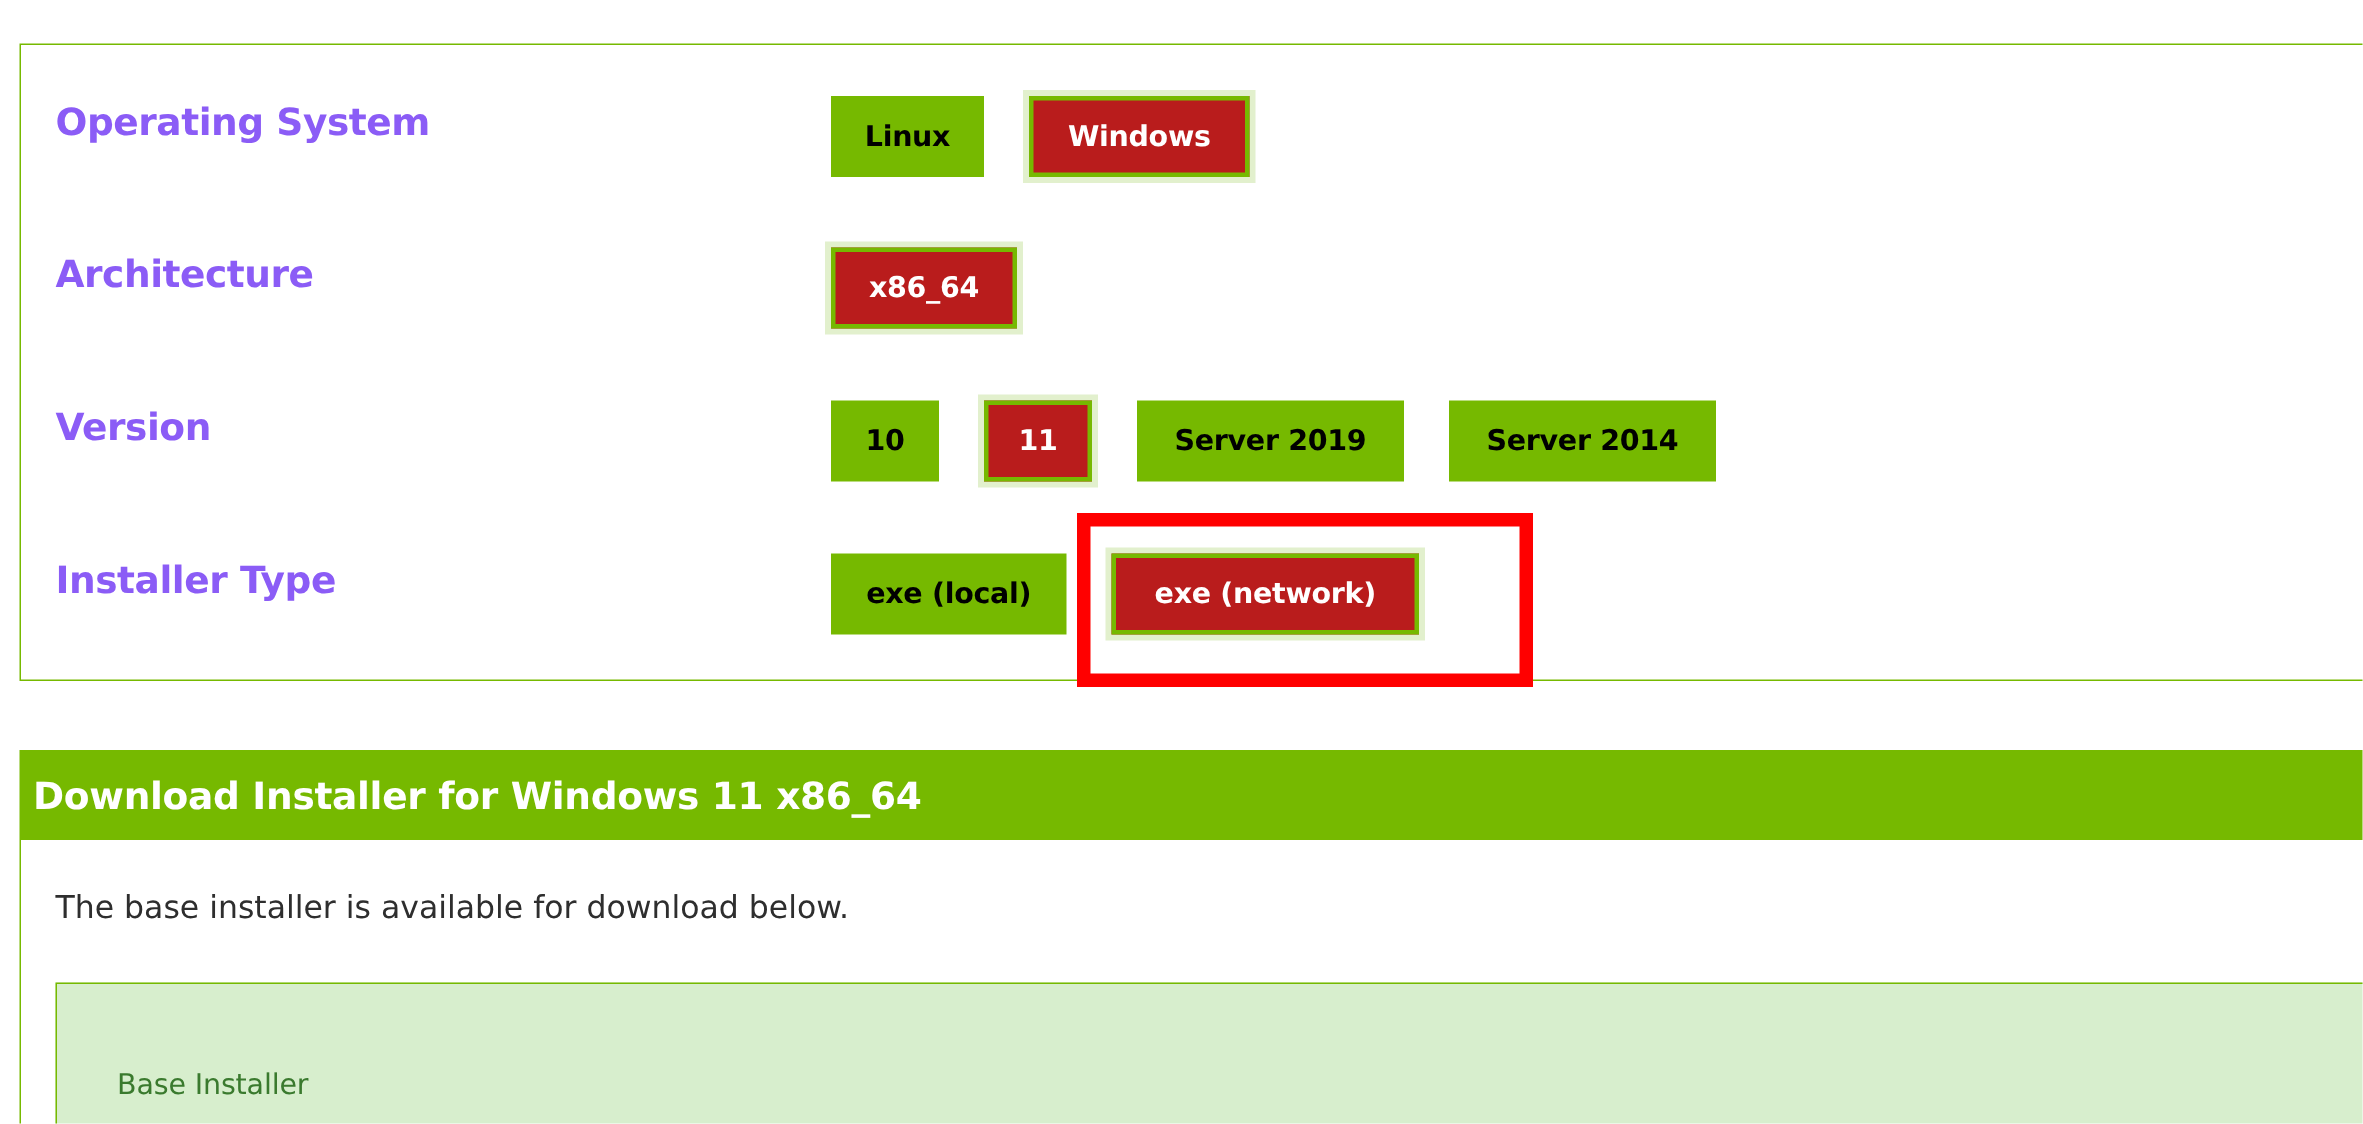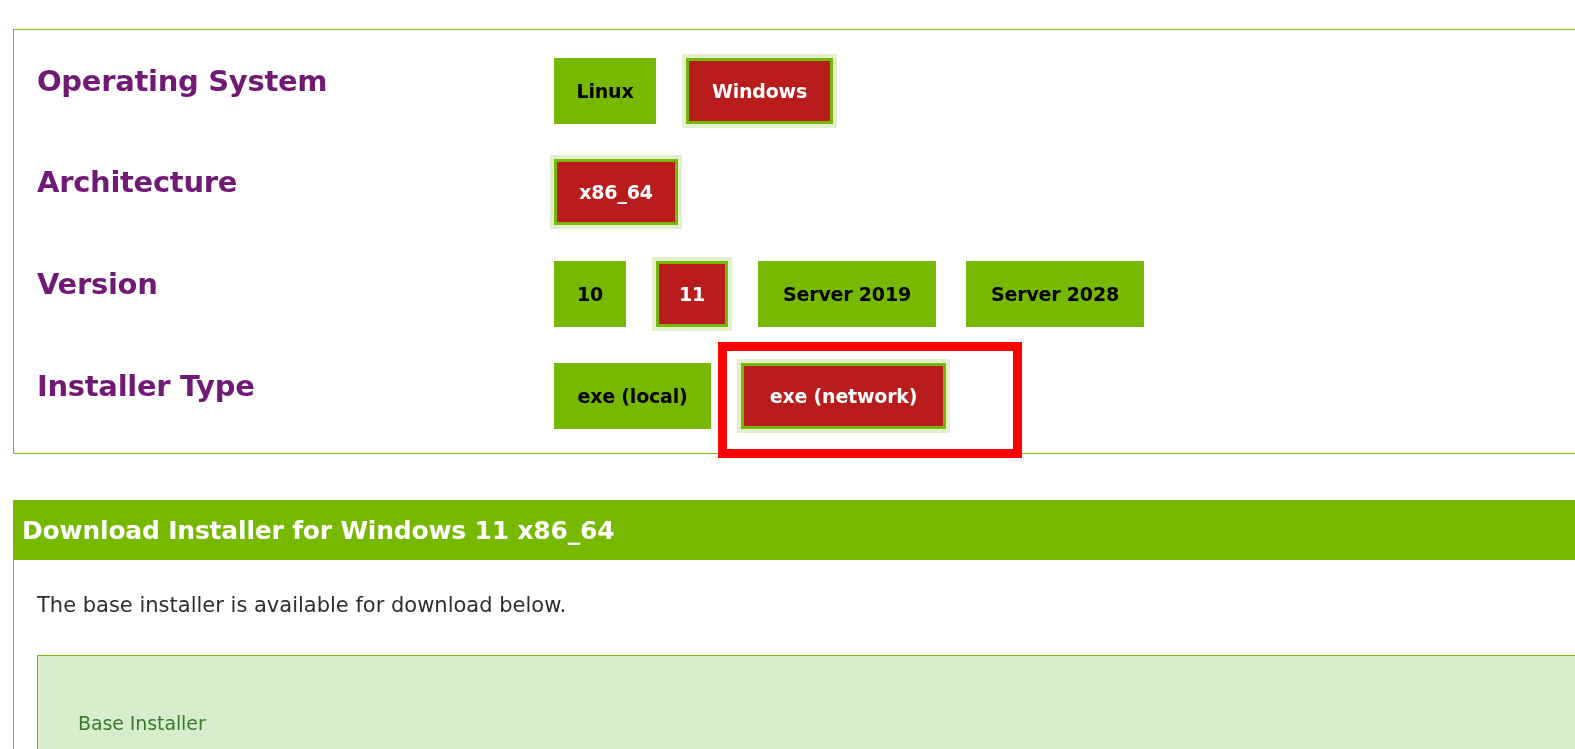--- a/index.html
+++ b/index.html
@@ -37,37 +37,37 @@
     align-items: center;
   }
   #row-os        { top: 0px; }
   #row-arch      { top: 101px; }
   #row-version   { top: 203px; }
   #row-installer { top: 305px; }
 
   .row-label {
     position: absolute;
     left: 23px;
-    font-size: 29px;
+    font-size: 25px;
     font-weight: 700;
-    color: #701a75;
+    color: #8b5cf6;
     letter-spacing: -0.3px;
     white-space: nowrap;
   }
 
   .btn-group {
     position: absolute;
     left: 540px;
     display: flex;
     align-items: center;
   }
 
   .opt-btn {
     box-sizing: border-box;
-    height: 66px;
+    height: 54px;
     display: inline-flex;
     align-items: center;
     justify-content: center;
     padding: 0 18px;
     font-size: 19px;
     font-weight: 700;
     letter-spacing: -0.2px;
     white-space: nowrap;
     cursor: pointer;
     border: none;
@@ -191,21 +191,21 @@
       <button class="opt-btn w-arch selected">x86_64</button>
     </div>
   </div>
 
   <div class="selector-row" id="row-version">
     <div class="row-label">Version</div>
     <div class="btn-group">
       <button class="opt-btn w-narrow">10</button>
       <button class="opt-btn w-narrow selected">11</button>
       <button class="opt-btn w-srv">Server 2019</button>
-      <button class="opt-btn w-srv">Server 2028</button>
+      <button class="opt-btn w-srv">Server 2014</button>
     </div>
   </div>
 
   <div class="selector-row" id="row-installer">
     <div class="row-label">Installer Type</div>
     <div class="btn-group">
       <button class="opt-btn w-exe">exe (local)</button>
       <button class="opt-btn w-exen selected">exe (network)</button>
     </div>
   </div>

